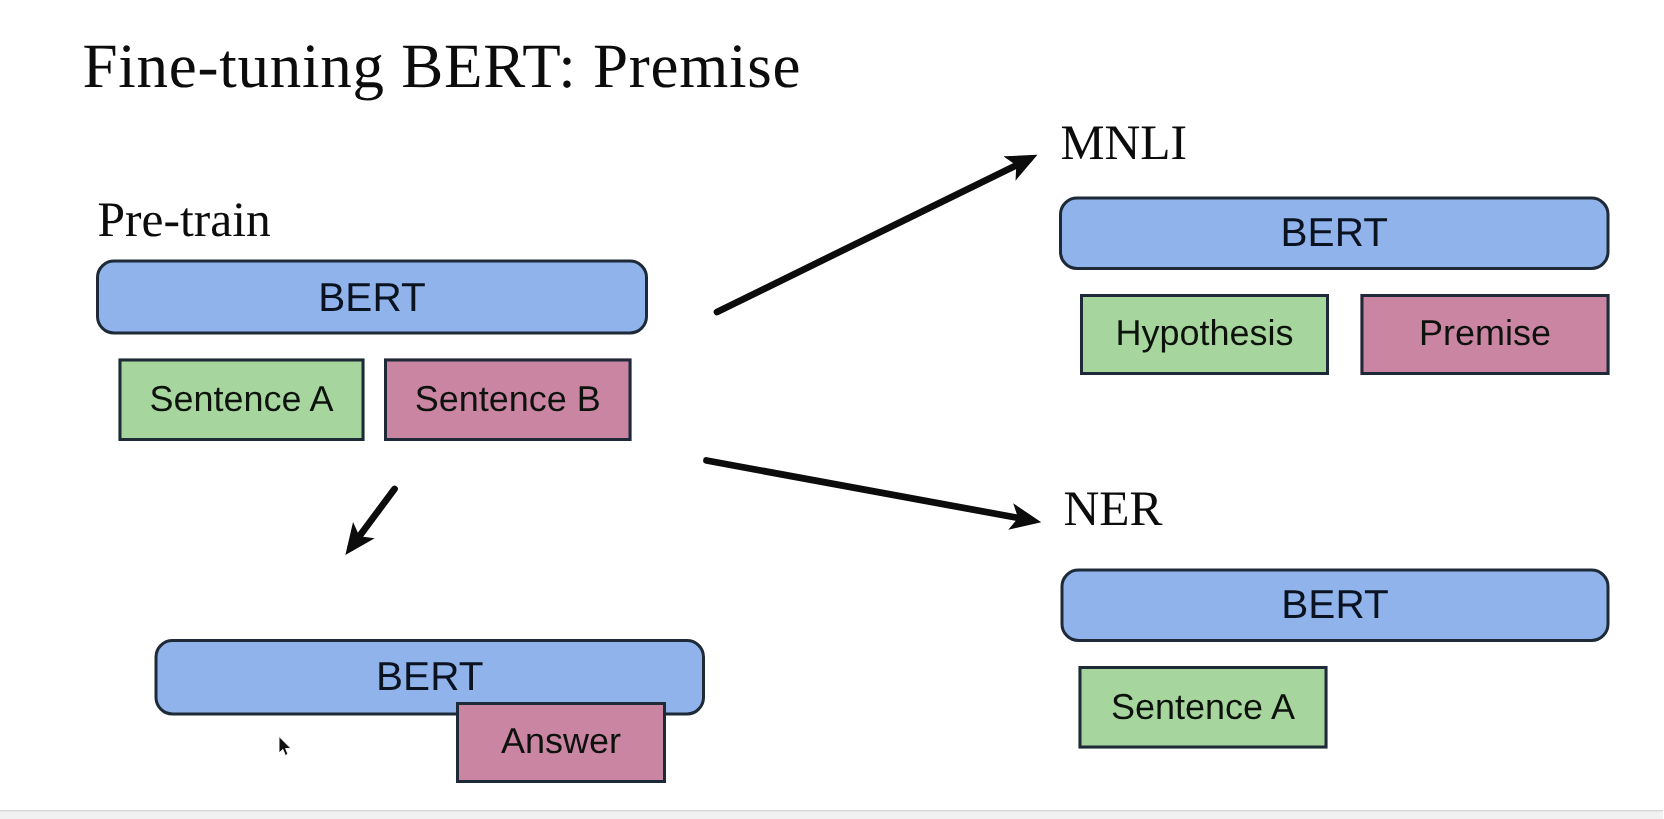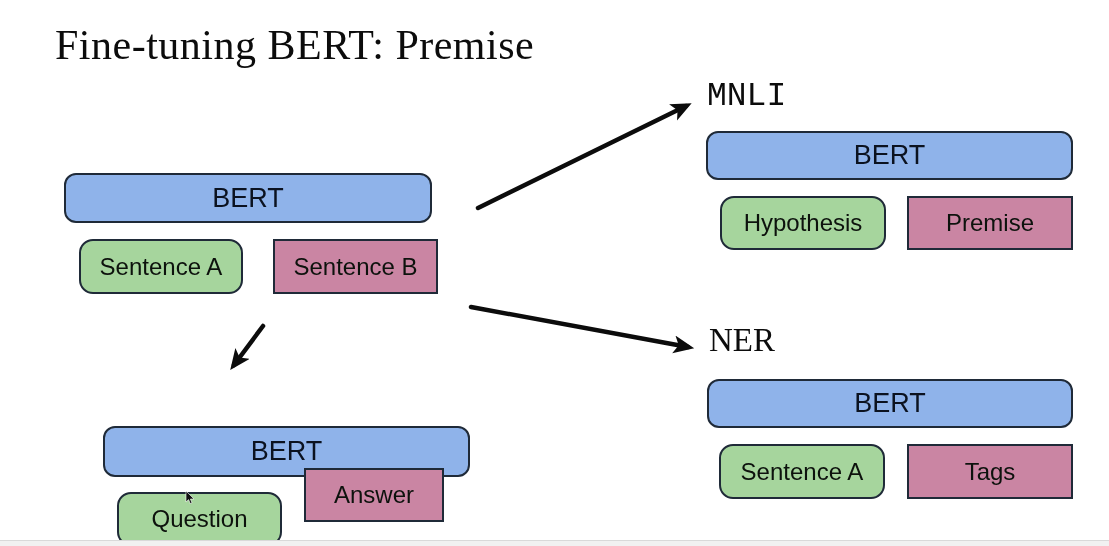--- a/index.html
+++ b/index.html
@@ -46,31 +46,31 @@
   .input-box {
     position: absolute;
     border: 2px solid var(--outline-dark, #1f2a38);
     box-sizing: border-box;
     display: flex;
     align-items: center;
     justify-content: center;
     font-size: 24px;
     color: #0d120d;
   }
-  .green { background: var(--input-green, #a6d59d); border-radius: 14px; }
+  .green { background: var(--input-green, #a6d59d); }
   .pink  { background: var(--input-pink,  #ca85a3); }
 
   
   .pretrain-label { left: 65px;  top: 131px; }
   .pretrain-bert  { left: 64px;  top: 173px; width: 368px; height: 50px; }
   .pretrain-a     { left: 79px;  top: 239px; width: 164px; height: 55px; }
-  .pretrain-b     { left: 273px; top: 239px; width: 165px; height: 55px; }
+  .pretrain-b     { left: 256px; top: 239px; width: 165px; height: 55px; }
 
   
-  .mnli-label { left: 707px; top: 80px; font-family: Liberation Mono, monospace; }
+  .mnli-label { left: 707px; top: 80px; }
   .mnli-bert  { left: 706px; top: 131px; width: 367px; height: 49px; }
   .mnli-a     { left: 720px; top: 196px; width: 166px; height: 54px; }
   .mnli-b     { left: 907px; top: 196px; width: 166px; height: 54px; text-align: right; }
 
   
   .ner-label { left: 709px; top: 324px; }
   .ner-bert  { left: 707px; top: 379px; width: 366px; height: 49px; }
   .ner-a     { left: 719px; top: 444px; width: 166px; height: 55px; }
   .ner-b     { left: 907px; top: 444px; width: 166px; height: 55px; }
 
@@ -100,36 +100,35 @@
     pointer-events: none;
   }
 </style>
 </head>
 <body>
 
 <div class="canvas">
 
   <div class="slide-title">Fine-tuning BERT: Premise</div>
 
+  <div class="task-label pretrain-label">Pre-train</div>
   <div class="bert-pill pretrain-bert">BERT</div>
   <div class="input-box green pretrain-a">Sentence A</div>
   <div class="input-box pink pretrain-b">Sentence B</div>
 
   <div class="task-label mnli-label">MNLI</div>
   <div class="bert-pill mnli-bert">BERT</div>
   <div class="input-box green mnli-a">Hypothesis</div>
   <div class="input-box pink mnli-b">Premise</div>
 
   <div class="task-label ner-label">NER</div>
   <div class="bert-pill ner-bert">BERT</div>
   <div class="input-box green ner-a">Sentence A</div>
-  <div class="input-box pink ner-b">Tags</div>
 
   <div class="bert-pill squad-bert">BERT</div>
-  <div class="input-box green squad-a">Question</div>
   <div class="input-box pink squad-b">Answer</div>
 
   <svg class="arrow-layer" viewBox="0 0 1109 546" xmlns="http://www.w3.org/2000/svg">
     <defs>
       <marker id="ah" markerWidth="5.5" markerHeight="4.6" refX="3.2" refY="2" orient="auto" markerUnits="strokeWidth">
         <path d="M0,0 L4.6,2 L0,4 L1.1,2 Z" fill="#0c0c0c"></path>
       </marker>
     </defs>
     <line x1="478" y1="208" x2="686" y2="106" stroke="#0c0c0c" stroke-width="4.5" stroke-linecap="round" marker-end="url(#ah)"></line>
     <line x1="471" y1="307" x2="688" y2="347" stroke="#0c0c0c" stroke-width="4.5" stroke-linecap="round" marker-end="url(#ah)"></line>

